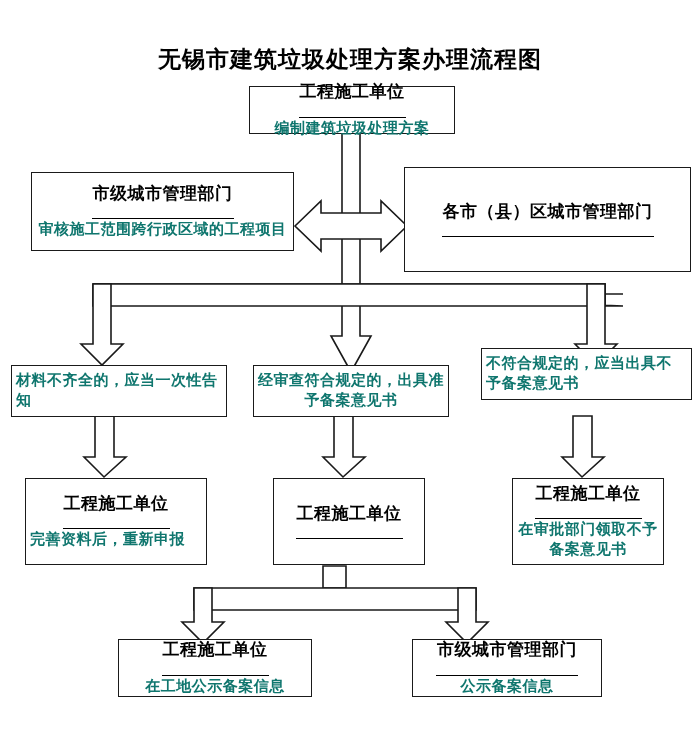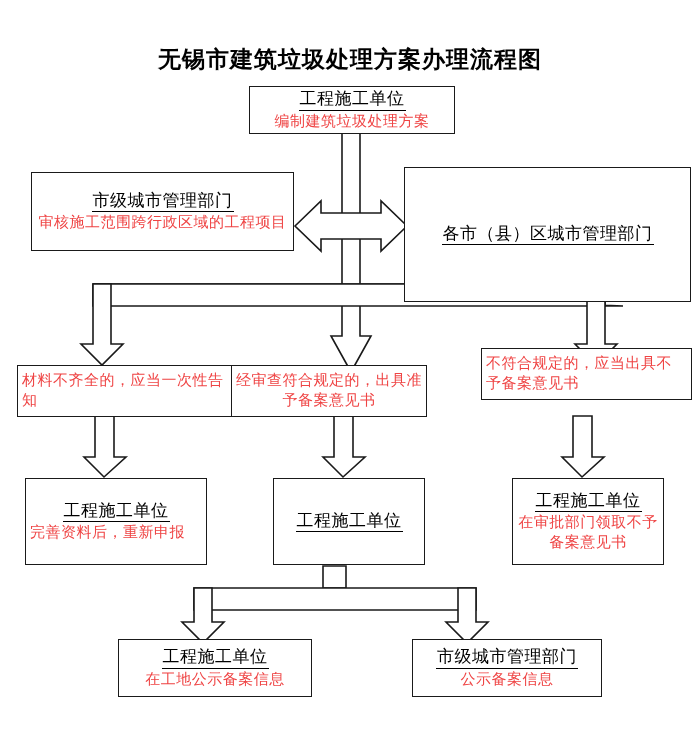--- a/index.html
+++ b/index.html
@@ -34,37 +34,38 @@
     background:#ffffff;
     display:flex;
     flex-direction:column;
     justify-content:center;
     padding:2px 4px;
     z-index:5;
   }
   .box .hd{
     text-align:center;
     font-size:17px;
-    font-weight:normal;
+    font-weight:bold;
     line-height:1.25;
     color:#000;
     letter-spacing:0.5px;
     border-bottom:1.3px solid #000;
     display:inline-block;
     align-self:center;
-    padding:0 1px 0px 1px;
+    padding:0 1px 14px 1px;
     margin-bottom:1px;
     white-space:nowrap;
   }
   .box .bd{
     font-size:15px;
     line-height:1.33;
-    color:#ef4444;
+    color:#0f766e;
     letter-spacing:0.5px;
     text-align:center;
+    font-weight:bold;
   }
   .box .bd.left{text-align:left;}
   .box.plain .bd{font-size:15px;}
 
   
   .arrow{position:absolute;z-index:2;}
   .arrow svg{display:block;overflow:visible;}
   .ln{fill:#ffffff;stroke:#1a1a1a;stroke-width:1.6;stroke-linejoin:miter;}
 </style>
 </head>
@@ -132,29 +133,29 @@
   <div class="box" style="left:249px; top:86px; width:206px; height:48px;">
     <div class="hd">工程施工单位</div>
     <div class="bd">编制建筑垃圾处理方案</div>
   </div>
 
   <div class="box" style="left:31px; top:172px; width:263px; height:79px;">
     <div class="hd">市级城市管理部门</div>
     <div class="bd">审核施工范围跨行政区域的工程项目</div>
   </div>
 
-  <div class="box" style="left:404px; top:167px; width:287px; height:135px;">
+  <div class="box" style="left:404px; top:167px; width:287px; height:105px;">
     <div class="hd">各市（县）区城市管理部门</div>
   </div>
 
-  <div class="box plain" style="left:17px; top:365px; width:216px; height:52px;">
+  <div class="box plain" style="left:11px; top:365px; width:216px; height:52px;">
     <div class="bd left">材料不齐全的，应当一次性告知</div>
   </div>
 
-  <div class="box plain" style="left:231px; top:365px; width:196px; height:52px;">
+  <div class="box plain" style="left:253px; top:365px; width:196px; height:52px;">
     <div class="bd">经审查符合规定的，出具准予备案意见书</div>
   </div>
 
   <div class="box plain" style="left:481px; top:348px; width:211px; height:52px;">
     <div class="bd left">不符合规定的，应当出具不予备案意见书</div>
   </div>
 
   <div class="box" style="left:25px; top:478px; width:182px; height:87px;">
     <div class="hd">工程施工单位</div>
     <div class="bd left">完善资料后，重新申报</div>

